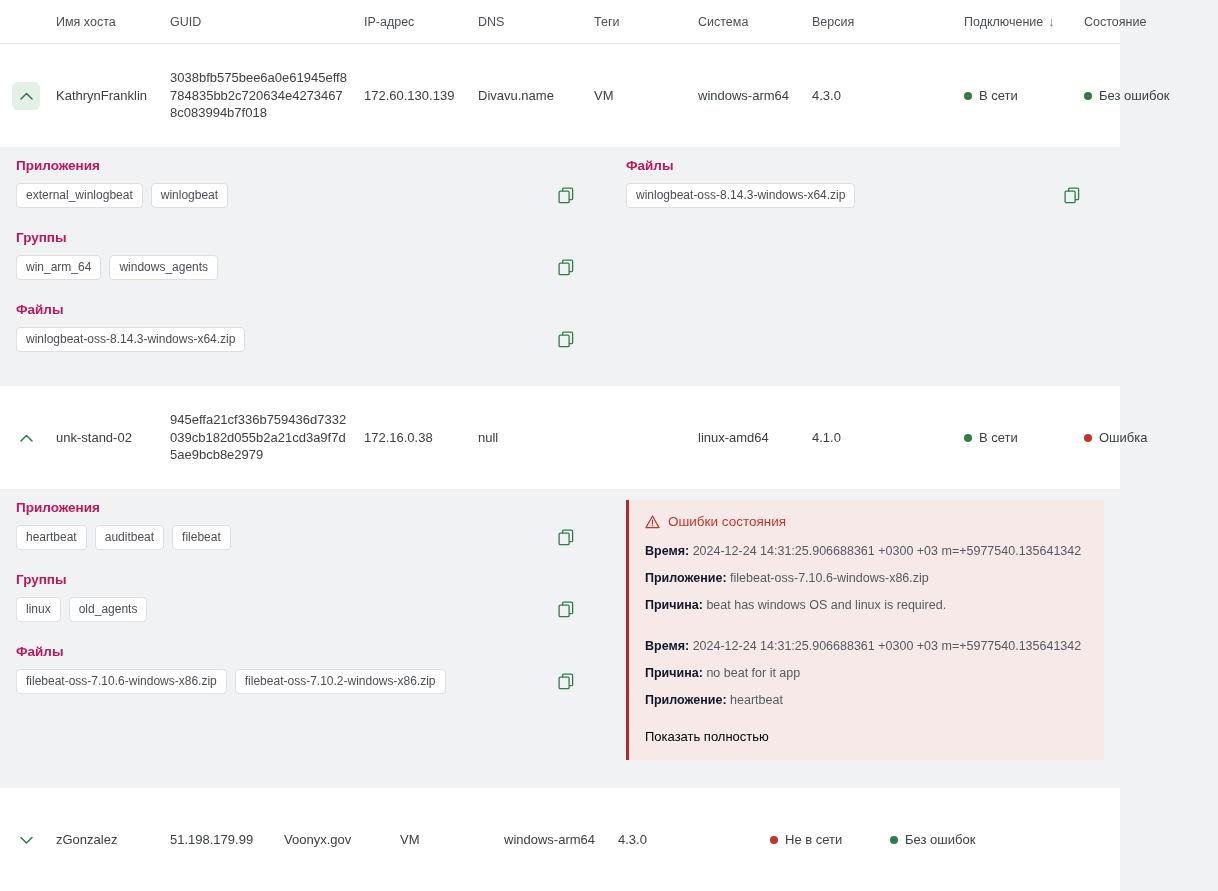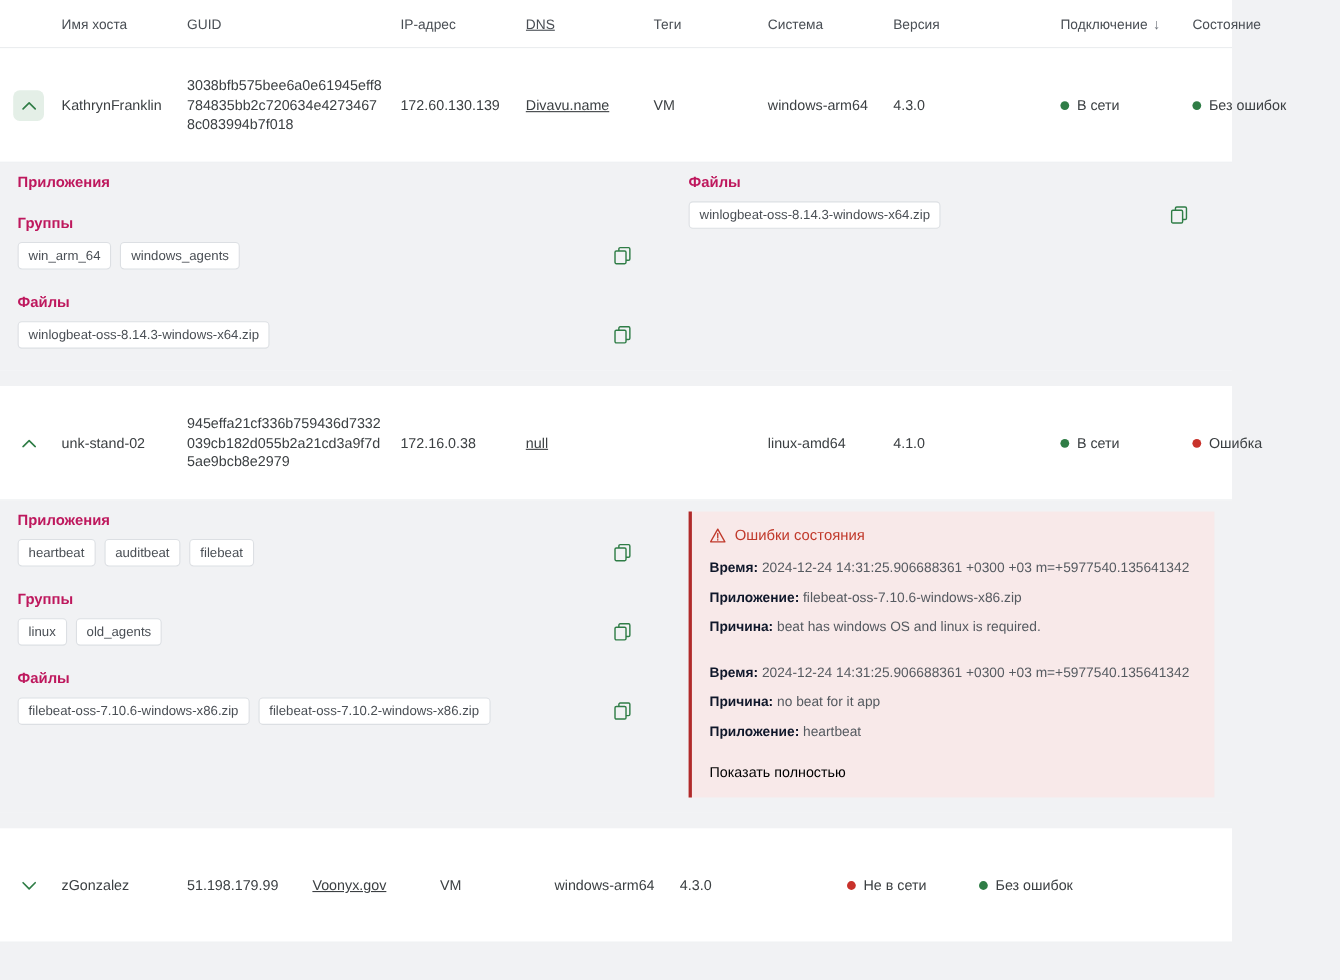--- a/index.html
+++ b/index.html
@@ -30,21 +30,21 @@
     overflow: hidden;
   }
   .th-sort { display: inline-flex; align-items: center; gap: 5px; }
   .sort-arrow { font-size: 13px; color: #6b7078; line-height: 1; }
 
   
   .c-exp   { width: 44px;  flex: 0 0 44px; }
   .c-host  { width: 114px; flex: 0 0 114px; }
   .c-guid  { width: 194px; flex: 0 0 194px; }
   .c-ip    { width: 114px; flex: 0 0 114px; }
-  .c-dns   { width: 116px; flex: 0 0 116px; text-decoration: underline; }
+  .c-dns   { width: 116px; flex: 0 0 116px; }
   .c-tags  { width: 104px; flex: 0 0 104px; }
   .c-sys   { width: 114px; flex: 0 0 114px; }
   .c-ver   { width: 152px; flex: 0 0 152px; }
   .c-conn  { width: 120px; flex: 0 0 120px; }
   .c-state { width: 134px; flex: 0 0 134px; }
 
   
   .group { background: #ffffff; }
   .row {
     display: flex;
@@ -192,20 +192,32 @@
           <span>Без ошибок</span>
         </span>
       </div>
     </div>
 
     <div class="detail">
       <div class="detail-left">
 
         <div class="sect">
           <div class="sect-title">Приложения</div>
+          <div class="chips-row">
+            <div class="chips">
+              <span class="chip">external_winlogbeat</span>
+              <span class="chip">winlogbeat</span>
+            </div>
+            <button class="copy-btn">
+              <svg width="16" height="17" viewBox="0 0 16 17">
+                <rect x="4.6" y="1.1" width="10" height="11.5" rx="1.2" fill="none" stroke="#2f7d46" stroke-width="1.3"></rect>
+                <rect x="1.1" y="4.2" width="10" height="11.5" rx="1.2" fill="#f1f2f4" stroke="#2f7d46" stroke-width="1.3"></rect>
+              </svg>
+            </button>
+          </div>
         </div>
 
         <div class="sect">
           <div class="sect-title">Группы</div>
           <div class="chips-row">
             <div class="chips">
               <span class="chip">win_arm_64</span>
               <span class="chip">windows_agents</span>
             </div>
             <button class="copy-btn">

